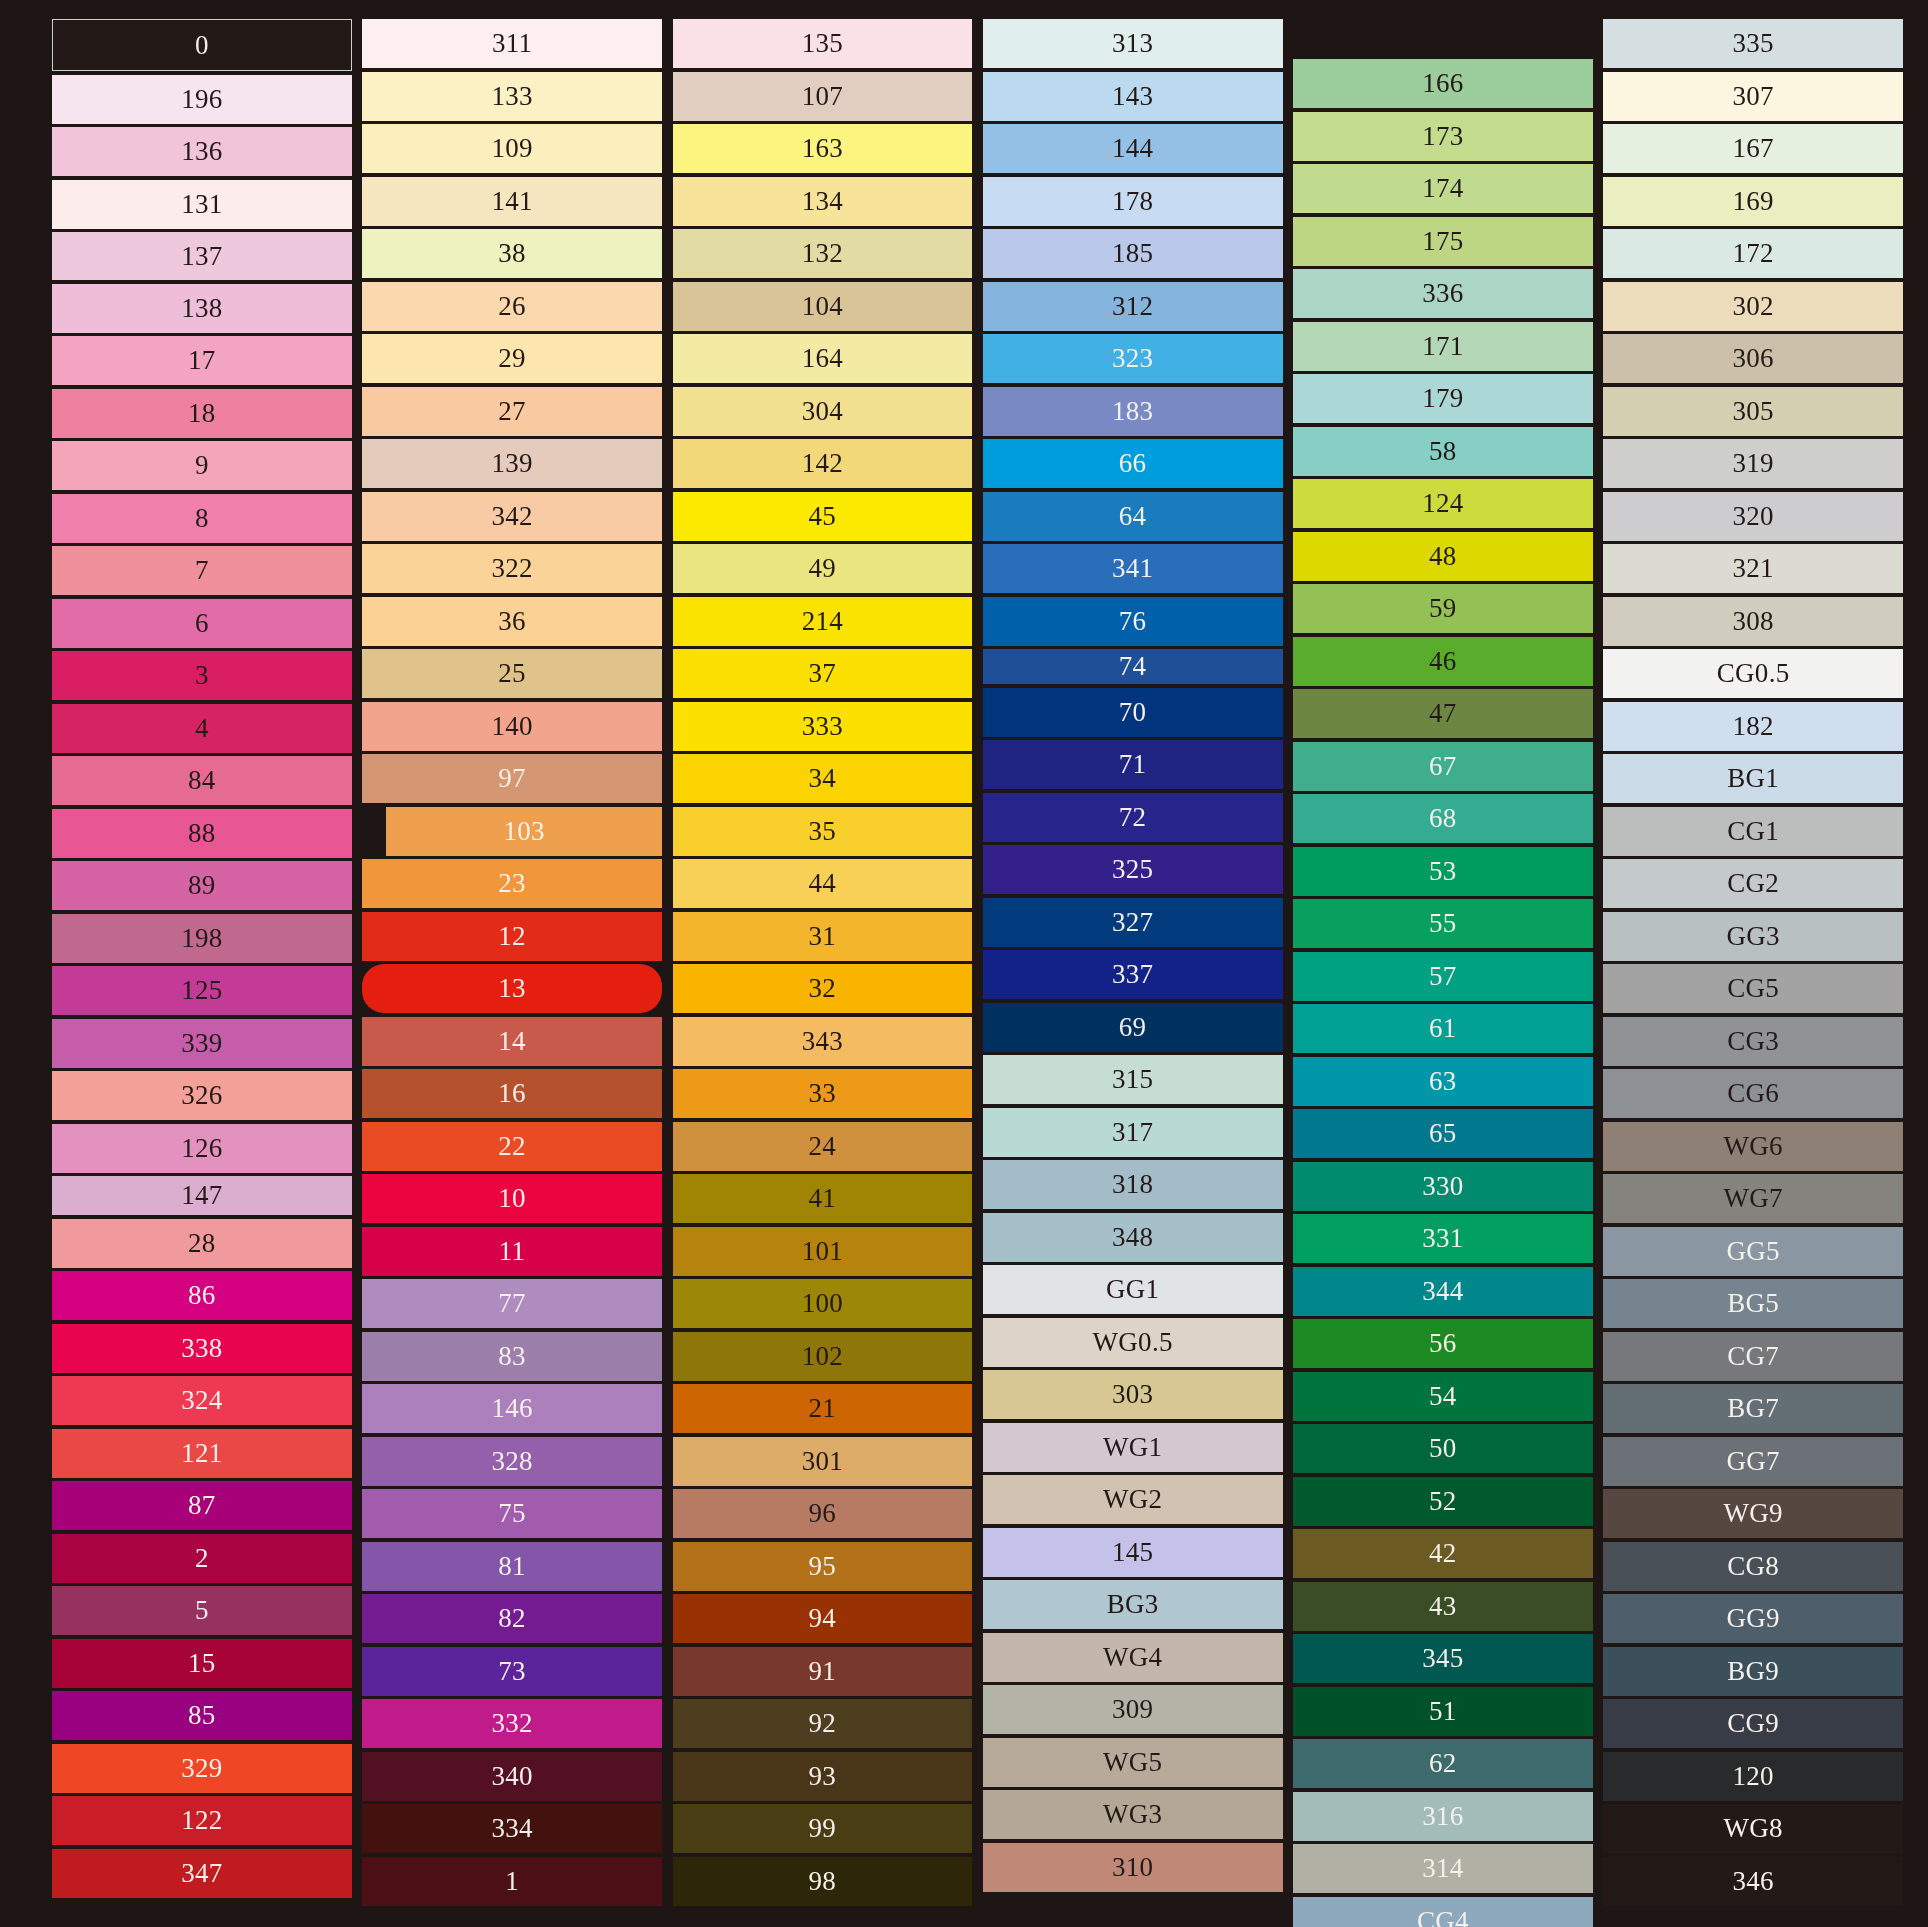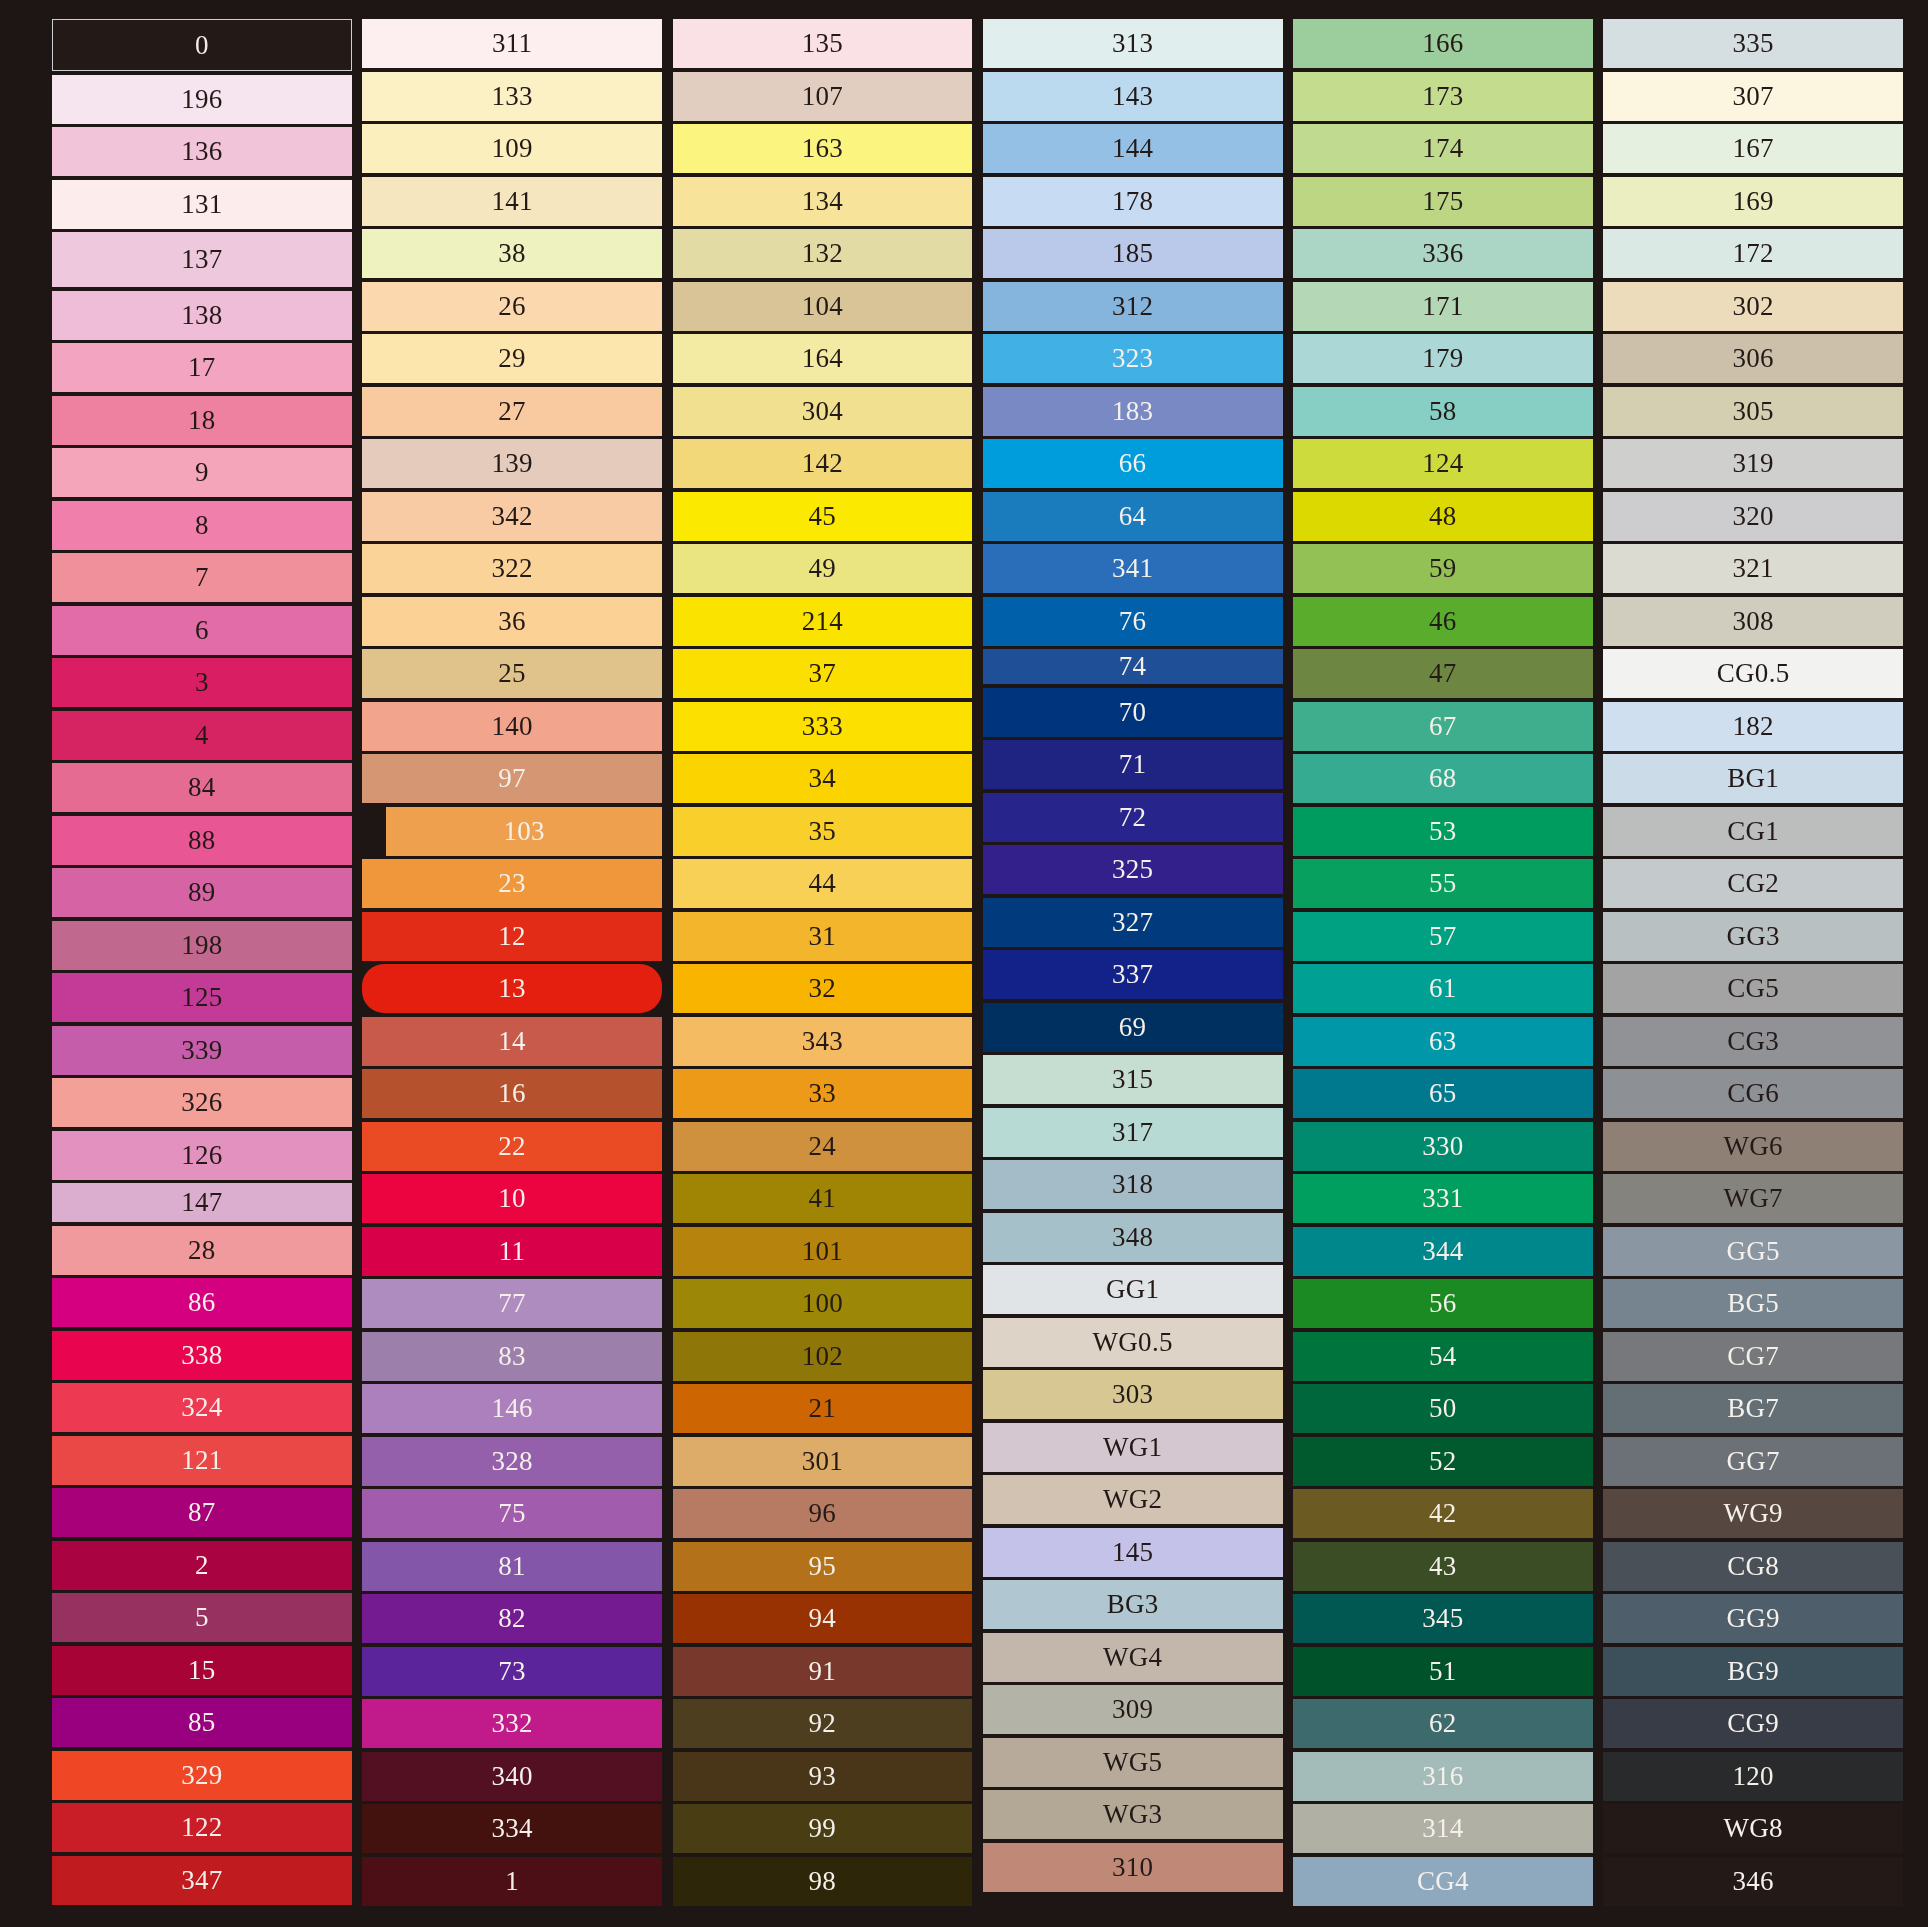--- a/index.html
+++ b/index.html
@@ -54,21 +54,21 @@
       </div>
       <div class="swatch" style="background: rgb(246, 228, 239); color: rgb(35, 26, 24); height: 49px;">
         <span class="lbl">196</span>
       </div>
       <div class="swatch" style="background: rgb(242, 196, 218); color: rgb(35, 26, 24); height: 49px;">
         <span class="lbl">136</span>
       </div>
       <div class="swatch" style="background: rgb(252, 236, 235); color: rgb(35, 26, 24); height: 49px;">
         <span class="lbl">131</span>
       </div>
-      <div class="swatch" style="background: rgb(238, 200, 221); color: rgb(35, 26, 24); height: 55px;">
+      <div class="swatch" style="background: rgb(238, 200, 221); color: rgb(35, 26, 24); height: 48px;">
         <span class="lbl">137</span>
       </div>
       <div class="swatch" style="background: rgb(240, 189, 216); color: rgb(35, 26, 24); height: 49px;">
         <span class="lbl">138</span>
       </div>
       <div class="swatch" style="background: rgb(243, 164, 192); color: rgb(35, 26, 24); height: 49px;">
         <span class="lbl">17</span>
       </div>
       <div class="swatch" style="background: rgb(238, 129, 159); color: rgb(35, 26, 24); height: 49px;">
         <span class="lbl">18</span>
@@ -482,21 +482,21 @@
         <span class="lbl">WG5</span>
       </div>
       <div class="swatch" style="background: rgb(179, 167, 149); color: rgb(35, 26, 24); height: 49px;">
         <span class="lbl">WG3</span>
       </div>
       <div class="swatch" style="background: rgb(192, 136, 118); color: rgb(35, 26, 24); height: 49px;">
         <span class="lbl">310</span>
       </div>
     </div>
     <div class="col" style="gap: 3.5px;">
-      <div class="swatch" style="background: rgb(156, 205, 157); color: rgb(35, 26, 24); height: 49px;">
+      <div class="swatch" style="background: rgb(156, 205, 157); color: rgb(35, 26, 24); height: 49px; margin-top: 40px;">
         <span class="lbl">166</span>
       </div>
       <div class="swatch" style="background: rgb(195, 220, 142); color: rgb(35, 26, 24); height: 49px;">
         <span class="lbl">173</span>
       </div>
       <div class="swatch" style="background: rgb(192, 219, 143); color: rgb(35, 26, 24); height: 49px;">
         <span class="lbl">174</span>
       </div>
       <div class="swatch" style="background: rgb(188, 214, 132); color: rgb(35, 26, 24); height: 49px;">
         <span class="lbl">175</span>

